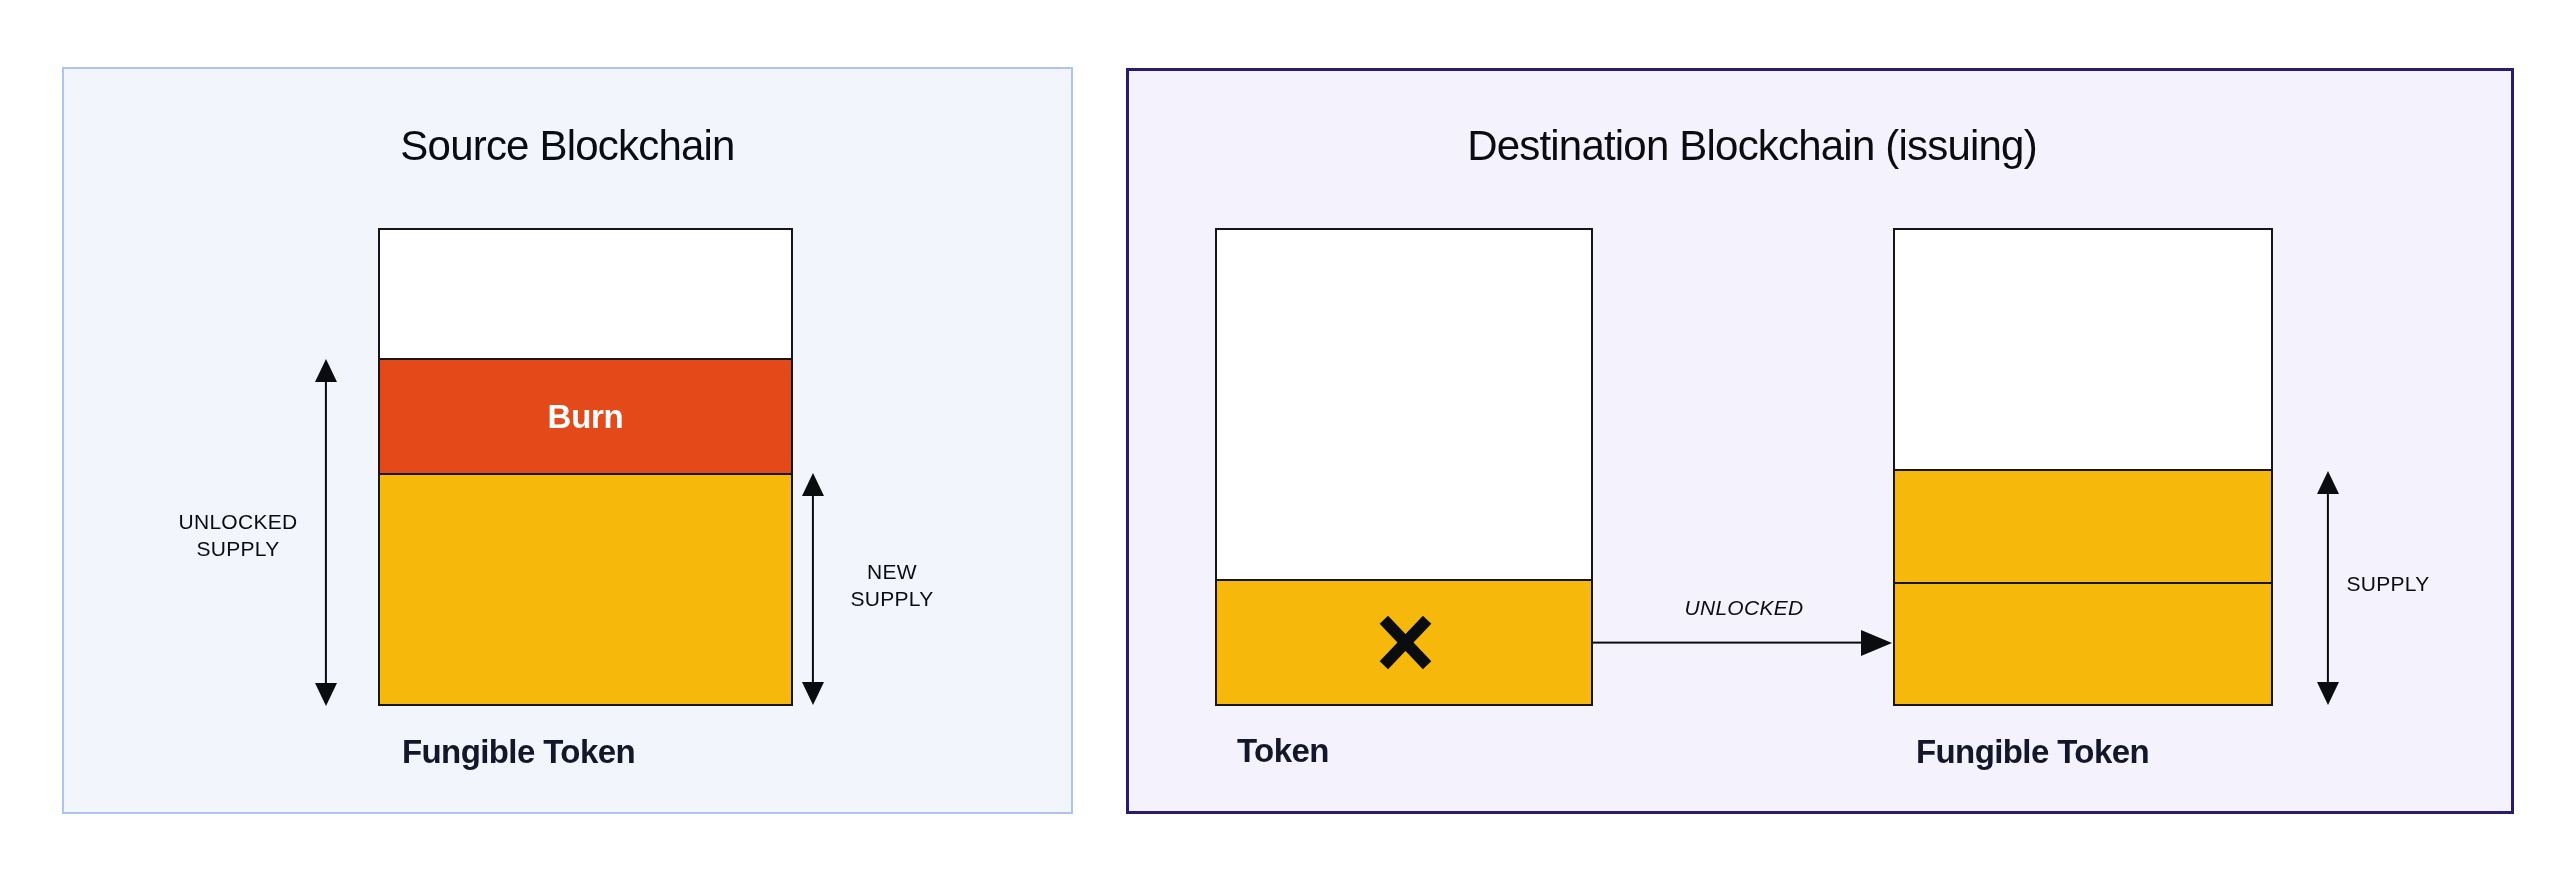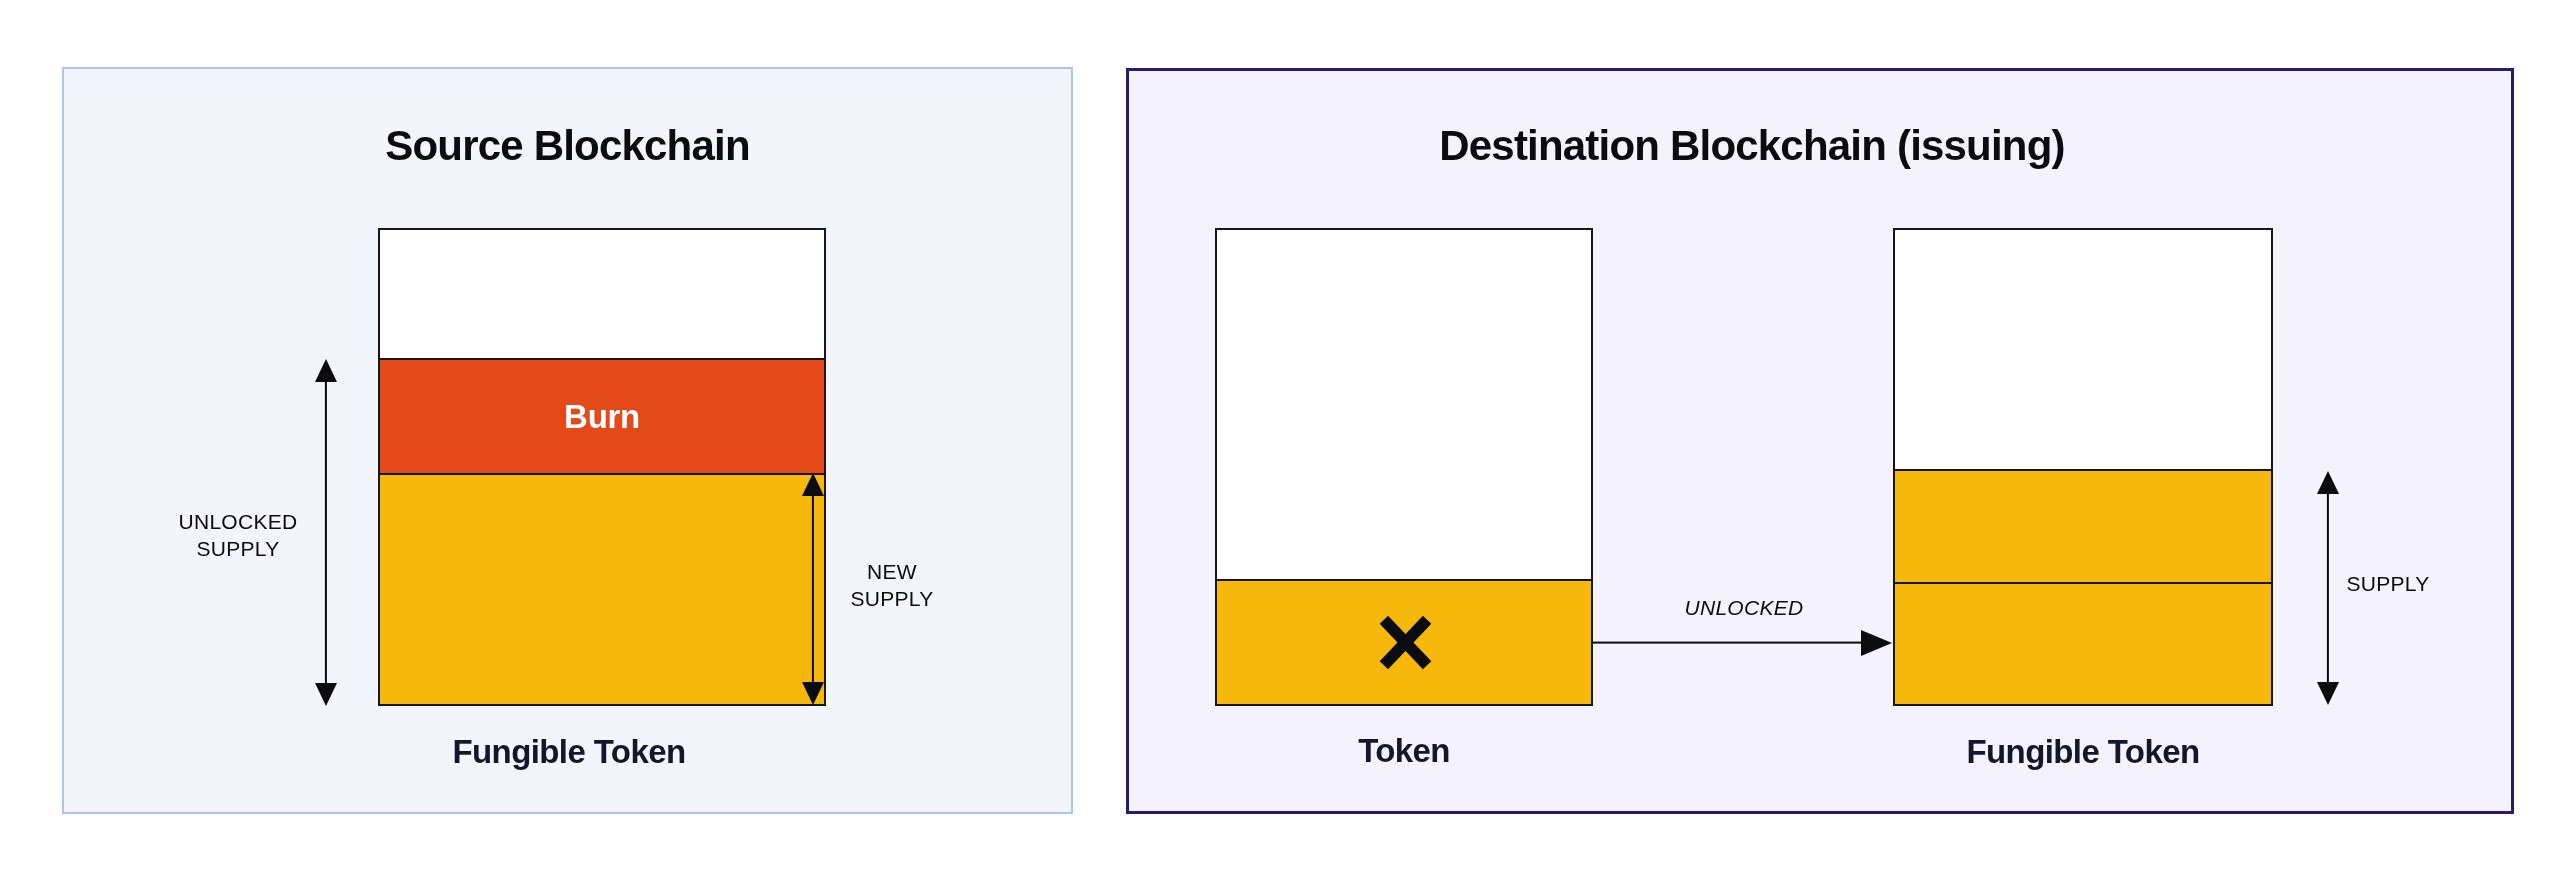--- a/index.html
+++ b/index.html
@@ -15,46 +15,46 @@
   .panel.source{
     left:62px;top:67px;width:1011px;height:747px;
     background:#f2f5fc;border:2.8px solid #aec4f0;
   }
   .panel.destination{
     left:1126px;top:68px;width:1388px;height:746px;
     background:#f4f2fc;border:3.3px solid #2d1a6e;
   }
   .panel-title{
     position:absolute;text-align:center;
-    font-size:42px;font-weight:700;color:#0b0c10;
+    font-size:42px;font-weight:400;color:#0b0c10;
     letter-spacing:-0.8px;line-height:52px;white-space:nowrap;
   }
   #source-title{left:62px;top:120px;width:1011px;}
   #destination-title{left:1126px;top:120px;width:1252px;}
   
   .bar{
     position:absolute;box-sizing:border-box;
     border:2.2px solid #15151a;background:#ffffff;
     display:flex;flex-direction:column;
   }
-  #source-bar{left:378px;top:228px;width:448px;height:478px;text-align:right;}
+  #source-bar{left:378px;top:228px;width:415px;height:478px;text-align:right;}
   #pool-bar{left:1215px;top:228px;width:378px;height:478px;}
   #dest-bar{left:1893px;top:228px;width:380px;height:478px;}
   .seg{width:100%;box-sizing:border-box;position:relative;
        display:flex;align-items:center;justify-content:center;}
   .seg.divided{border-top:2.2px solid #15151a;}
   .seg-white{background:#ffffff;}
   .seg-red{background:#e4491a;}
   .seg-yellow{background:#f6b90b;}
   .burn-text{
     font-size:33px;font-weight:600;color:#ffffff;letter-spacing:-0.3px;
   }
   
   .bar-caption{
-    position:absolute;text-align:center;white-space:nowrap;
+    position:absolute;text-align:left;white-space:nowrap;
     font-size:33px;font-weight:700;color:#14162b;letter-spacing:-0.6px;
   }
   #source-bar-caption{left:402px;top:733px;width:334px;}
   #pool-caption{left:1237px;top:732px;width:334px;}
   #dest-bar-caption{left:1916px;top:733px;width:334px;}
   
   .small-label{
     position:absolute;text-align:center;
     font-size:21px;font-weight:400;color:#0b0c10;
     letter-spacing:0.3px;line-height:27px;white-space:nowrap;

